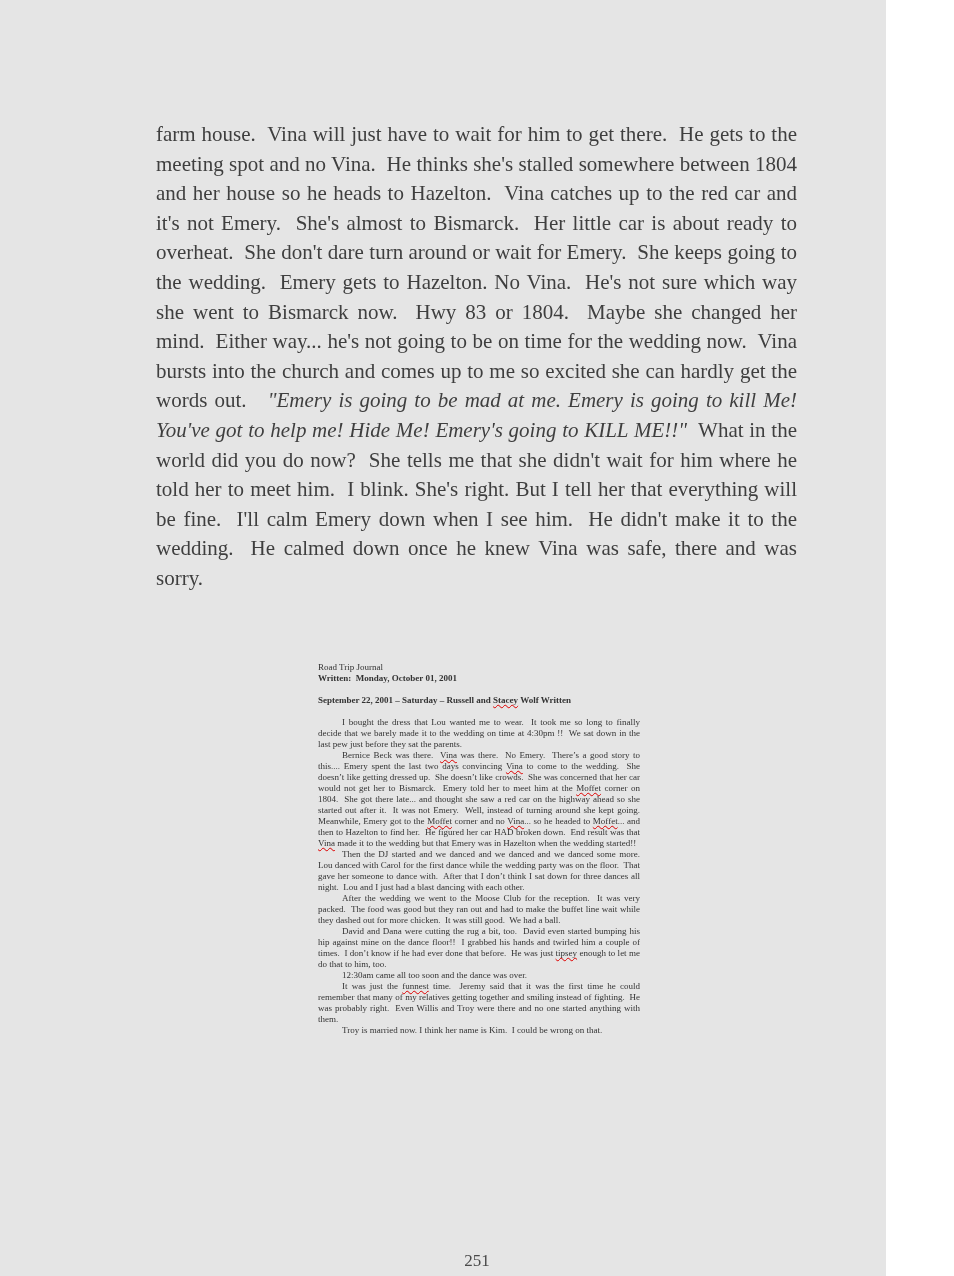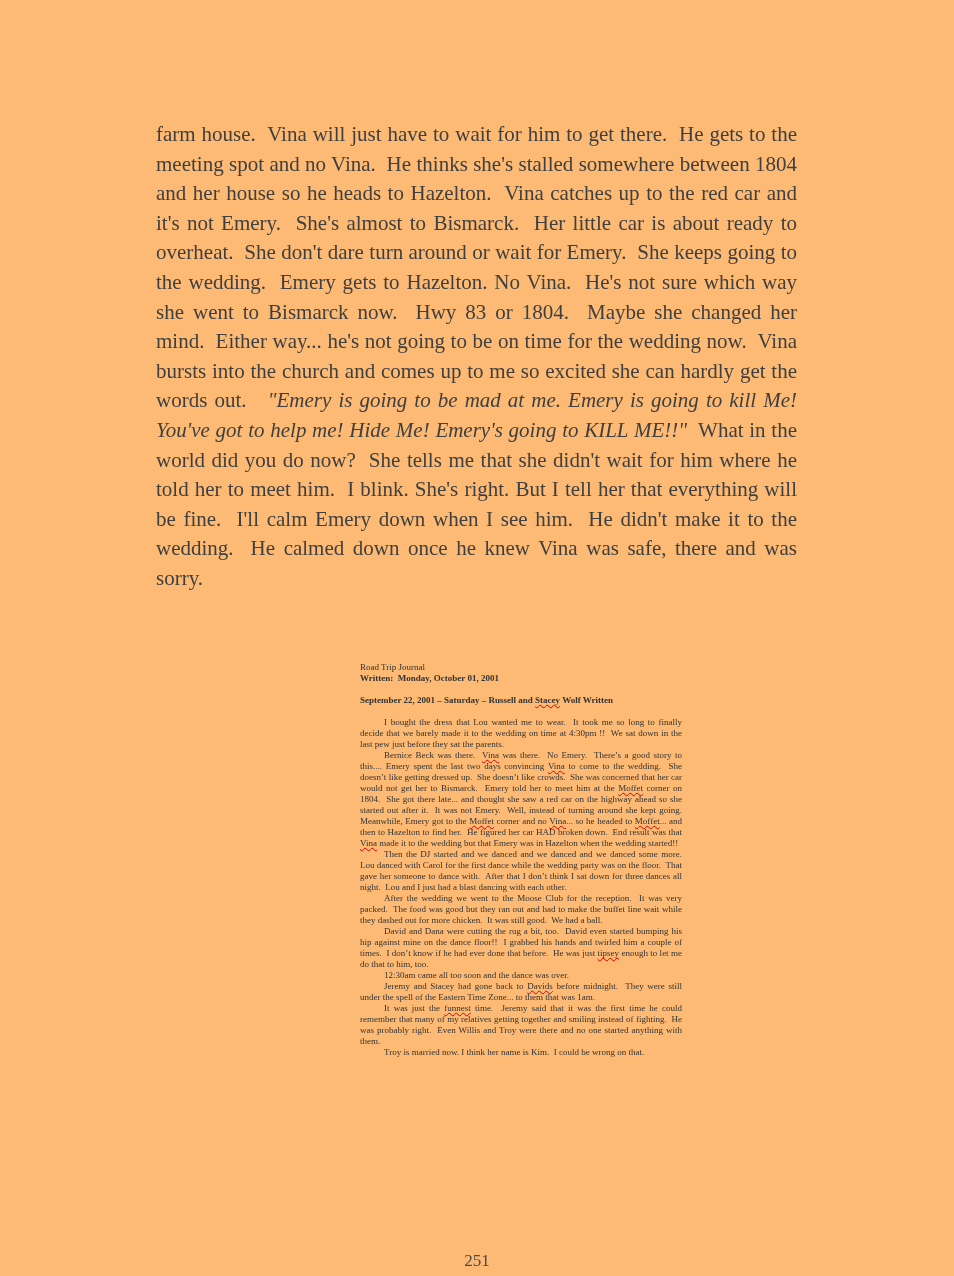--- a/index.html
+++ b/index.html
@@ -1,20 +1,20 @@
 <!DOCTYPE html>
 <html><head>
 <meta charset="utf-8">
 <style>
   html, body { margin: 0; padding: 0; background: #ffffff; }
   .page {
     position: relative;
-    width: 954px;
+    width: 886px;
     height: 1276px;
-    background: #fdba74;
+    background: #e5e5e5;
     overflow: hidden;
     font-family: "Liberation Serif", serif;
   }
   .main-text {
     position: absolute;
     left: 156px;
     top: 120px;
     width: 641px;
     font-size: 21px;
     line-height: 29.6px;
@@ -25,21 +25,20 @@
   .italic { font-style: italic; }
   .bold { font-weight: bold; }
   .journal {
     position: absolute;
     left: 318px;
     top: 662px;
     width: 322px;
     font-size: 9px;
     line-height: 11px;
     color: #333333;
-    margin-left: 42px;
   }
   .j-line { white-space: pre-wrap; }
   .j-heading {
     font-weight: bold;
     margin: 11px 0;
     white-space: pre-wrap;
   }
   .j-para {
     text-align: justify;
     text-indent: 24px;
@@ -74,21 +73,20 @@
     <div class="j-line">Road Trip Journal</div>
     <div class="j-line bold">Written:  Monday, October 01, 2001</div>
     <div class="j-heading" id="journal-heading"><span>September 22, 2001 – Saturday – Russell and </span><span class="misspell">Stacey</span><span> Wolf Written</span></div>
     <div id="journal-paragraphs">
         <div class="j-para"><span>I bought the dress that Lou wanted me to wear.  It took me so long to finally decide that we barely made it to the wedding on time at 4:30pm !!  We sat down in the last pew just before they sat the parents.</span></div>
         <div class="j-para"><span>Bernice Beck was there.  </span><span class="misspell">Vina</span><span> was there.  No Emery.  There’s a good story to this.... Emery spent the last two days convincing </span><span class="misspell">Vina</span><span> to come to the wedding.  She doesn’t like getting dressed up.  She doesn’t like crowds.  She was concerned that her car would not get her to Bismarck.  Emery told her to meet him at the </span><span class="misspell">Moffet</span><span> corner on 1804.  She got there late... and thought she saw a red car on the highway ahead so she started out after it.  It was not Emery.  Well, instead of turning around she kept going.  Meanwhile, Emery got to the </span><span class="misspell">Moffet</span><span> corner and no </span><span class="misspell">Vina</span><span>... so he headed to </span><span class="misspell">Moffet</span><span>... and then to Hazelton to find her.  He figured her car HAD broken down.  End result was that </span><span class="misspell">Vina</span><span> made it to the wedding but that Emery was in Hazelton when the wedding started!!</span></div>
         <div class="j-para"><span>Then the DJ started and we danced and we danced and we danced some more.  Lou danced with Carol for the first dance while the wedding party was on the floor.  That gave her someone to dance with.  After that I don’t think I sat down for three dances all night.  Lou and I just had a blast dancing with each other.</span></div>
         <div class="j-para"><span>After the wedding we went to the Moose Club for the reception.  It was very packed.  The food was good but they ran out and had to make the buffet line wait while they dashed out for more chicken.  It was still good.  We had a ball.</span></div>
         <div class="j-para"><span>David and Dana were cutting the rug a bit, too.  David even started bumping his hip against mine on the dance floor!!  I grabbed his hands and twirled him a couple of times.  I don’t know if he had ever done that before.  He was just </span><span class="misspell">tipsey</span><span> enough to let me do that to him, too.</span></div>
         <div class="j-para"><span>12:30am came all too soon and the dance was over.</span></div>
-        <div class="j-para"><span>Jeremy and Stacey had gone back to </span><span class="misspell">Davids</span><span> before midnight.  They were still under the spell of the Eastern Time Zone... to them that was 1am.</span></div>
         <div class="j-para"><span>It was just the </span><span class="misspell">funnest</span><span> time.  Jeremy said that it was the first time he could remember that many of my relatives getting together and smiling instead of fighting.  He was probably right.  Even Willis and Troy were there and no one started anything with them.</span></div>
         <div class="j-para"><span>Troy is married now. I think her name is Kim.  I could be wrong on that.</span></div>
       </div>
   </div>
 
   <div class="page-number">251</div>
 
 </div>
 
 </body></html>

